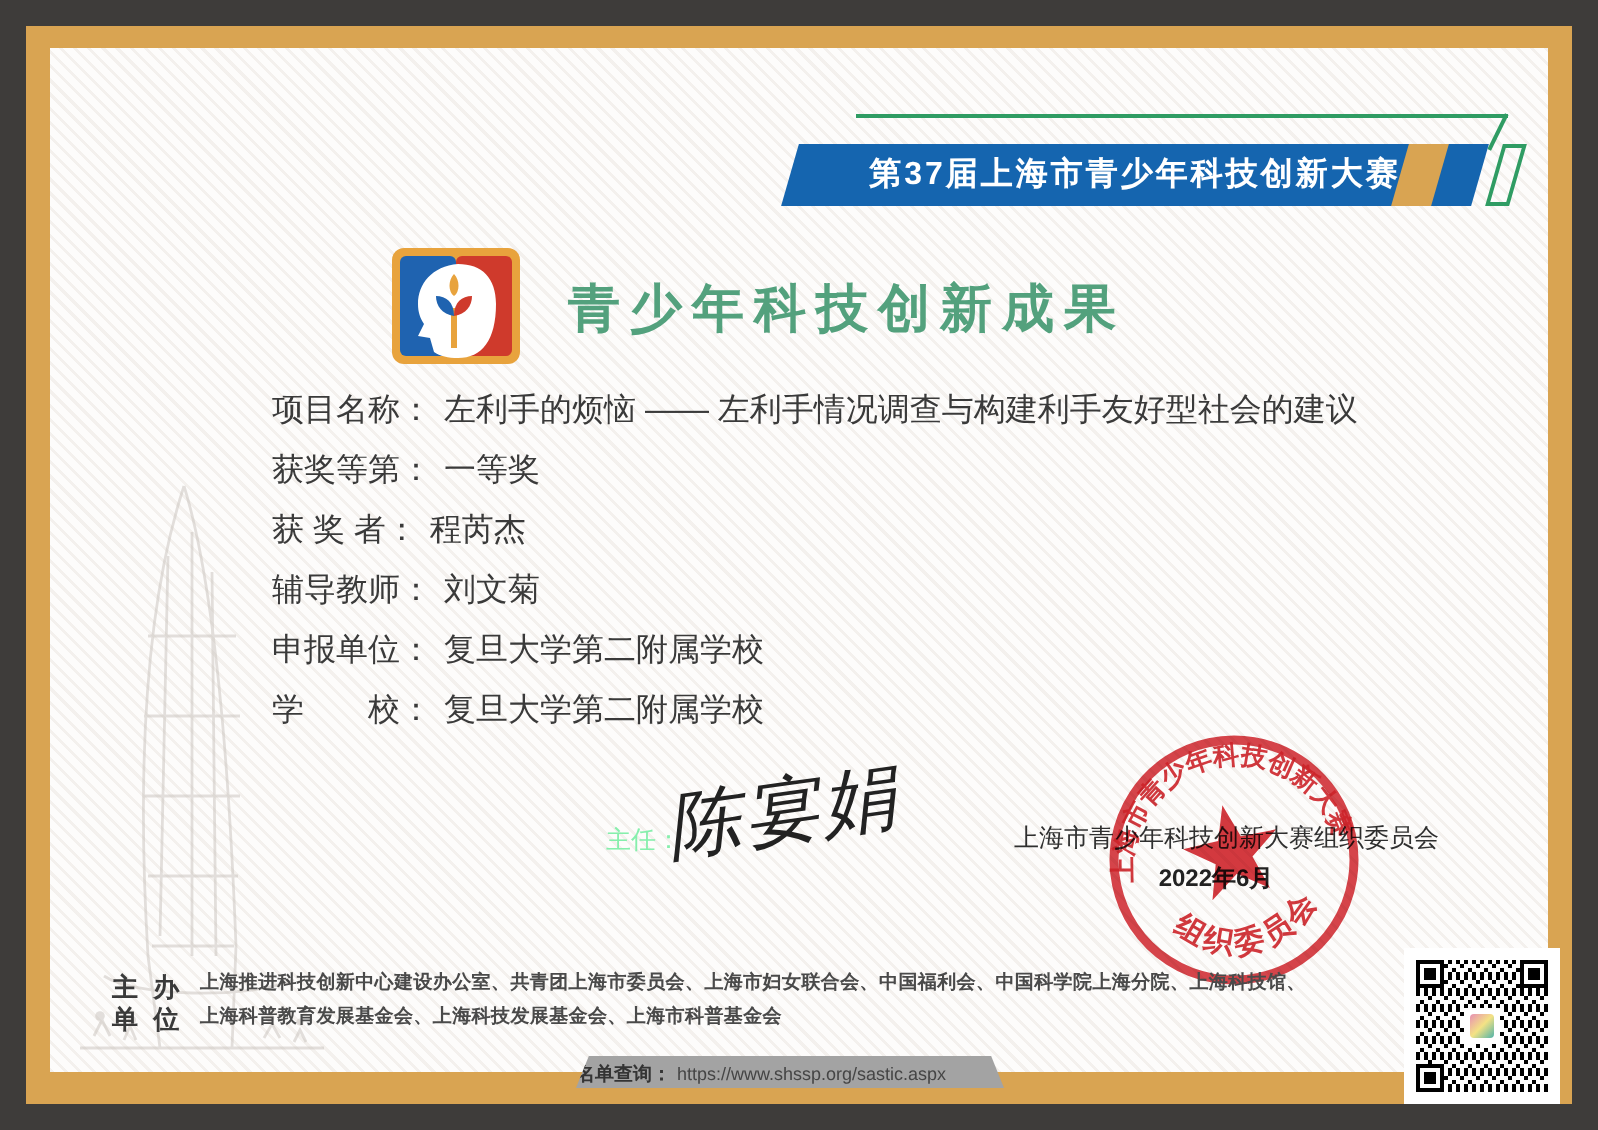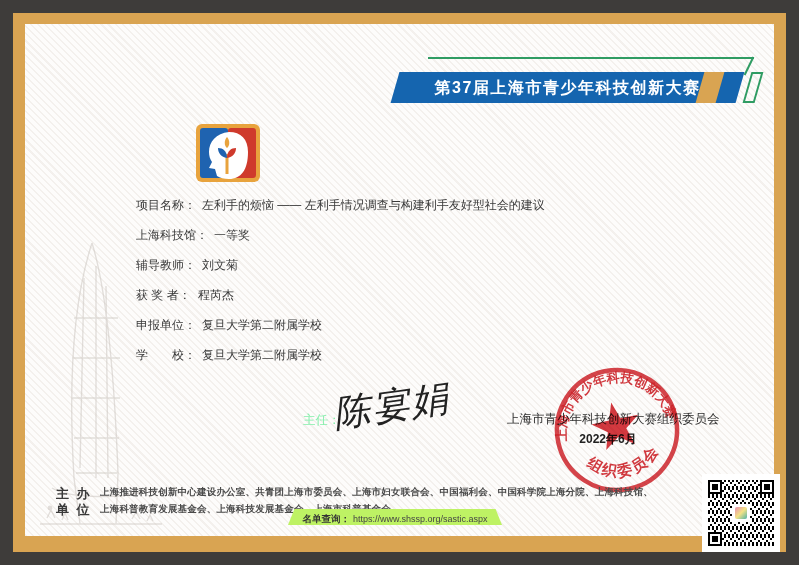--- a/index.html
+++ b/index.html
@@ -21,42 +21,42 @@
   .banner-goldstripe{position:absolute;left:700px;top:72px;width:20px;height:31px;background:#d9a452;transform:skewX(-16deg);}
   .banner-tail{position:absolute;left:747px;top:72px;width:12px;height:31px;border:2px solid #2f9c63;background:transparent;transform:skewX(-16deg);}
 
   
   .logo{position:absolute;left:196px;top:124px;}
   .title{position:absolute;left:284px;top:137px;font-size:26px;font-weight:bold;letter-spacing:5px;
     color:#53a17d;white-space:nowrap;}
 
   
   .fields{position:absolute;left:136px;top:199px;width:560px;}
-  .row{height:12px;line-height:13px;margin-bottom:18px;font-size:12px;color:#3a3a3a;white-space:nowrap;}
+  .row{height:12px;line-height:13px;margin-bottom:18px;font-size:16px;color:#3a3a3a;white-space:nowrap;}
   .flabel{display:inline-block;min-width:56px;}
   .fvalue{margin-left:6px;}
 
   
   .director{position:absolute;left:303px;top:412px;font-size:12.5px;color:#86efac;}
   .sig{position:absolute;left:336px;top:381px;font-size:37px;color:#222;
     transform:rotate(-8deg) skewX(-14deg);letter-spacing:2px;white-space:nowrap;}
   .committee{position:absolute;left:507px;top:411px;font-size:12.5px;color:#2f2f2f;white-space:nowrap;}
   .date{position:absolute;left:568px;top:431px;width:80px;text-align:center;font-size:12px;font-weight:bold;color:#222;}
   .seal{position:absolute;left:549px;top:362px;mix-blend-mode:multiply;transform:rotate(-12deg);}
 
   
   .org-label{position:absolute;left:56px;top:486px;font-family:"DejaVu Serif",serif;font-size:13px;
     font-weight:bold;color:#3a3a3a;line-height:15.5px;letter-spacing:2px;}
   .org-label span{display:block;}
   .org-lines{position:absolute;left:100px;top:483px;width:608px;font-size:9.5px;font-weight:600;
     color:#4a4a4a;line-height:17.2px;letter-spacing:.2px;white-space:nowrap;}
 
   
-  .tab{position:absolute;left:288px;top:509px;width:214px;height:16px;background:#bef264;
-    clip-path:polygon(3% 0,97% 0,100% 100%,0 100%);text-align:center;line-height:16px;white-space:nowrap;z-index:5;}
+  .tab{position:absolute;left:288px;top:528px;width:214px;height:16px;background:#a3a3a3;
+    clip-path:polygon(3% 0,97% 0,100% 100%,0 100%);line-height:16px;white-space:nowrap;z-index:5;}
   .tab-label{font-size:9.5px;font-weight:bold;color:#343434;}
   .tab-url{font-size:9px;color:#454545;margin-left:3px;}
 
   .qr{position:absolute;left:702px;top:474px;width:78px;height:78px;background:#ffffff;padding:6px;z-index:6;}
 </style>
 </head>
 <body>
 
 <div id="cert">
   <div class="gold-layer"></div>
@@ -91,33 +91,34 @@
   <svg class="logo" width="64" height="58" viewBox="0 0 64 58">
     <rect x="0" y="0" width="64" height="58" rx="6" fill="#e8a33d"></rect>
     <rect x="4" y="4" width="28" height="50" rx="3" fill="#1f63b0"></rect>
     <rect x="32" y="4" width="28" height="50" rx="3" fill="#cf3a2c"></rect>
     <path d="M33,8 C20,9 13,18 13,28 c0,4 1,7 3,10 l-3,6 6,1 2,7 c3,2 7,3 12,3 c12,0 19,-9 19,-27 C52,15 45,8 33,8 Z" fill="#ffffff"></path>
     <path d="M31,50 V30" stroke="#e8a33d" stroke-width="3"></path>
     <path d="M31,34 C25,33 22,29 22,24 c5,0 9,3 9,10 Z" fill="#1f63b0"></path>
     <path d="M31,34 C37,33 40,29 40,24 c-5,0 -9,3 -9,10 Z" fill="#cf3a2c"></path>
     <path d="M31,24 c-3,-2 -3,-8 0,-11 c3,3 3,9 0,11 Z" fill="#e8a33d"></path>
   </svg>
+  <div class="title">青少年科技创新成果</div>
 
   <div class="fields">
     <div class="row">
       <span class="flabel">项目名称：</span><span class="fvalue">左利手的烦恼 —— 左利手情况调查与构建利手友好型社会的建议</span>
     </div>
     <div class="row">
-      <span class="flabel">上海科技馆：</span><span class="fvalue">一等奖</span>
+      <span class="flabel">获奖等第：</span><span class="fvalue">一等奖</span>
+    </div>
+    <div class="row">
+      <span class="flabel">获 奖 者：</span><span class="fvalue">程芮杰</span>
     </div>
     <div class="row">
       <span class="flabel">辅导教师：</span><span class="fvalue">刘文菊</span>
-    </div>
-    <div class="row">
-      <span class="flabel">获 奖 者：</span><span class="fvalue">程芮杰</span>
     </div>
     <div class="row">
       <span class="flabel">申报单位：</span><span class="fvalue">复旦大学第二附属学校</span>
     </div>
     <div class="row">
       <span class="flabel">学　　校：</span><span class="fvalue">复旦大学第二附属学校</span>
     </div>
   </div>
 
   <div class="director">主任：</div>

